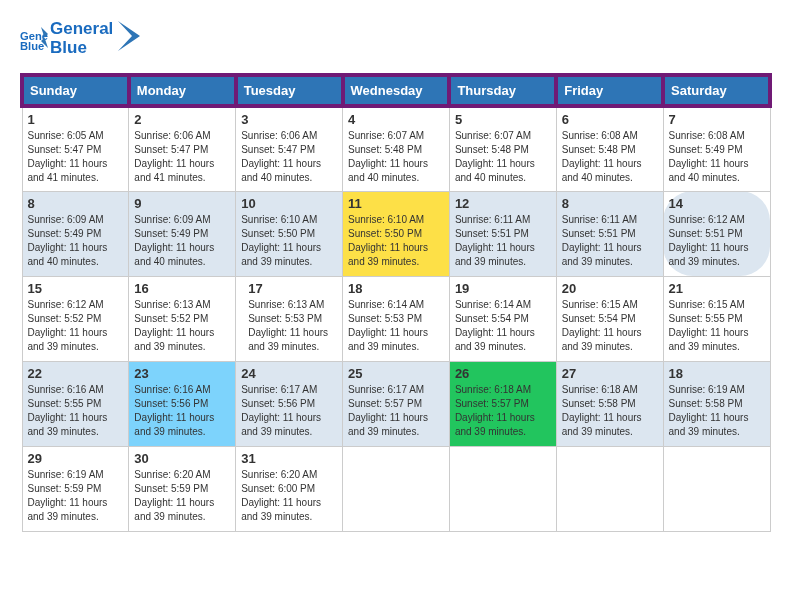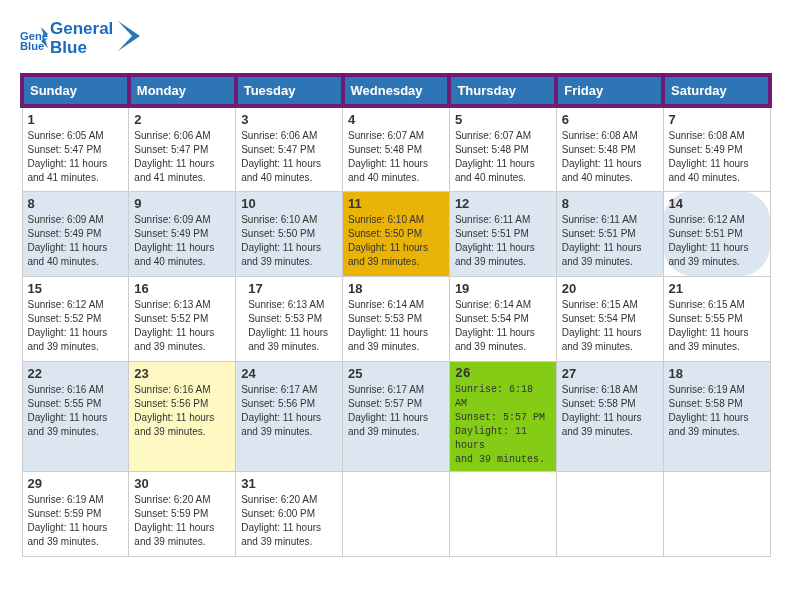--- a/index.html
+++ b/index.html
@@ -155,21 +155,21 @@
           <div class="day-info">Sunrise: 6:09 AM<br>Sunset: 5:49 PM<br>Daylight: 11 hours<br>and 40 minutes.</div>
         </td>
         <td style="background: rgb(220, 230, 240);">
           <span class="day-number">9</span>
           <div class="day-info">Sunrise: 6:09 AM<br>Sunset: 5:49 PM<br>Daylight: 11 hours<br>and 40 minutes.</div>
         </td>
         <td style="background: rgb(220, 230, 240);">
           <span class="day-number">10</span>
           <div class="day-info">Sunrise: 6:10 AM<br>Sunset: 5:50 PM<br>Daylight: 11 hours<br>and 39 minutes.</div>
         </td>
-        <td style="background: #eab308;">
+        <td style="background: #fde047;">
           <span class="day-number">11</span>
           <div class="day-info">Sunrise: 6:10 AM<br>Sunset: 5:50 PM<br>Daylight: 11 hours<br>and 39 minutes.</div>
         </td>
         <td style="background: rgb(220, 230, 240);">
           <span class="day-number">12</span>
           <div class="day-info">Sunrise: 6:11 AM<br>Sunset: 5:51 PM<br>Daylight: 11 hours<br>and 39 minutes.</div>
         </td>
         <td style="background: rgb(220, 230, 240);">
           <span class="day-number">8</span>
           <div class="day-info">Sunrise: 6:11 AM<br>Sunset: 5:51 PM<br>Daylight: 11 hours<br>and 39 minutes.</div>
@@ -207,33 +207,33 @@
         <td style="background: rgb(255, 255, 255);">
           <span class="day-number">21</span>
           <div class="day-info">Sunrise: 6:15 AM<br>Sunset: 5:55 PM<br>Daylight: 11 hours<br>and 39 minutes.</div>
         </td>
       </tr>
       <tr>
         <td style="background: rgb(220, 230, 240);">
           <span class="day-number">22</span>
           <div class="day-info">Sunrise: 6:16 AM<br>Sunset: 5:55 PM<br>Daylight: 11 hours<br>and 39 minutes.</div>
         </td>
-        <td style="background: #fef9c3;">
+        <td style="background: #7dd3fc;">
           <span class="day-number">23</span>
           <div class="day-info">Sunrise: 6:16 AM<br>Sunset: 5:56 PM<br>Daylight: 11 hours<br>and 39 minutes.</div>
         </td>
         <td style="background: rgb(220, 230, 240);">
           <span class="day-number">24</span>
           <div class="day-info">Sunrise: 6:17 AM<br>Sunset: 5:56 PM<br>Daylight: 11 hours<br>and 39 minutes.</div>
         </td>
         <td style="background: rgb(220, 230, 240);">
           <span class="day-number">25</span>
           <div class="day-info">Sunrise: 6:17 AM<br>Sunset: 5:57 PM<br>Daylight: 11 hours<br>and 39 minutes.</div>
         </td>
-        <td style="background: #84cc16; font-family: Liberation Mono, monospace;">
+        <td style="background: #22c55e;">
           <span class="day-number">26</span>
           <div class="day-info">Sunrise: 6:18 AM<br>Sunset: 5:57 PM<br>Daylight: 11 hours<br>and 39 minutes.</div>
         </td>
         <td style="background: rgb(220, 230, 240);">
           <span class="day-number">27</span>
           <div class="day-info">Sunrise: 6:18 AM<br>Sunset: 5:58 PM<br>Daylight: 11 hours<br>and 39 minutes.</div>
         </td>
         <td style="background: rgb(220, 230, 240);">
           <span class="day-number">18</span>
           <div class="day-info">Sunrise: 6:19 AM<br>Sunset: 5:58 PM<br>Daylight: 11 hours<br>and 39 minutes.</div>

